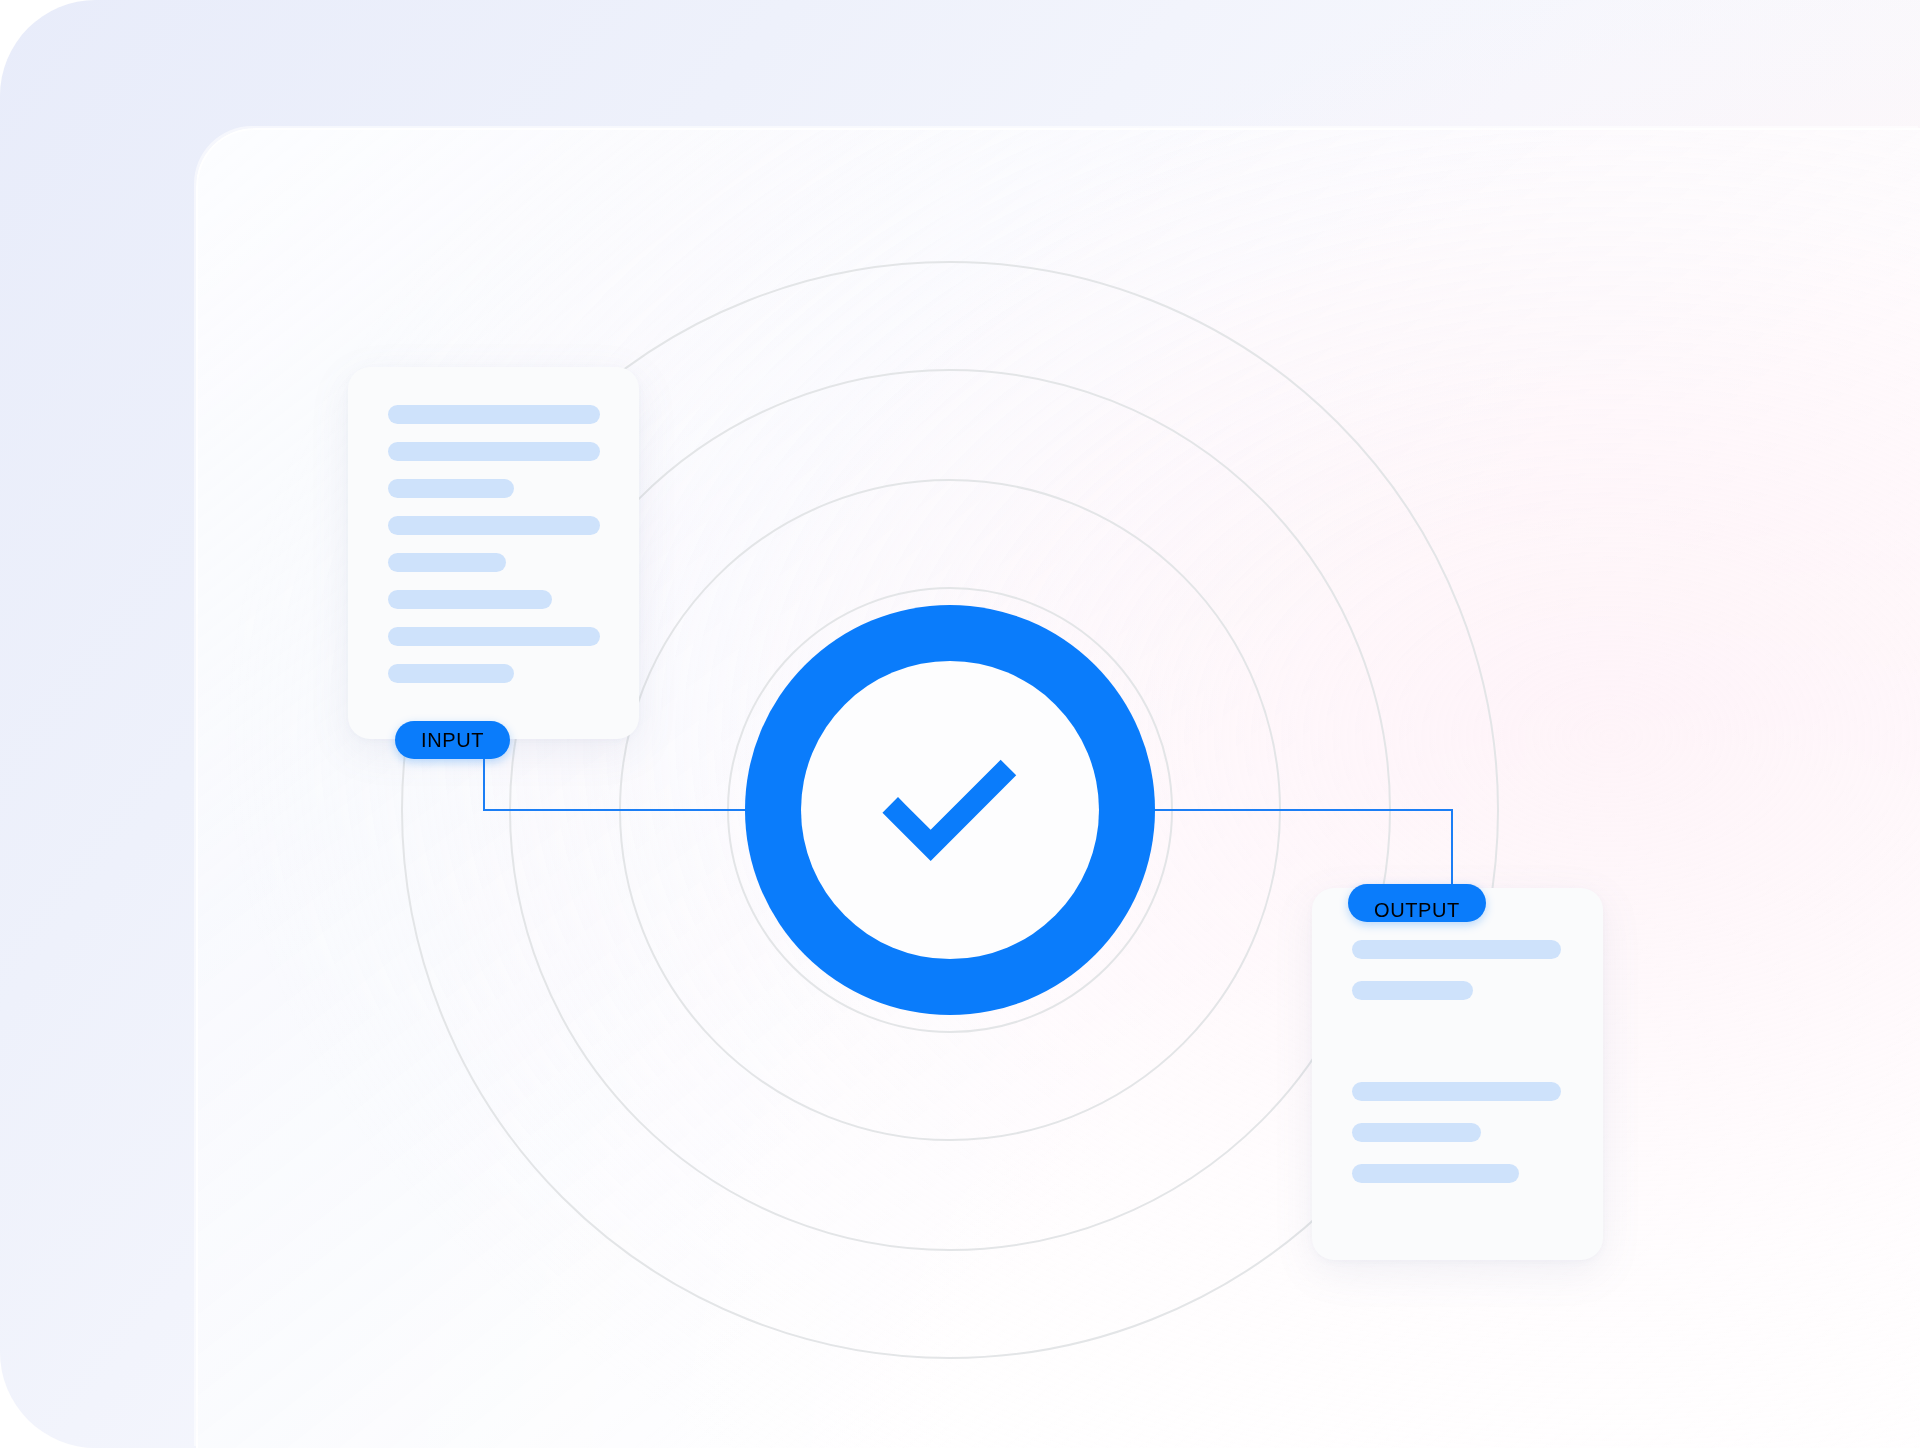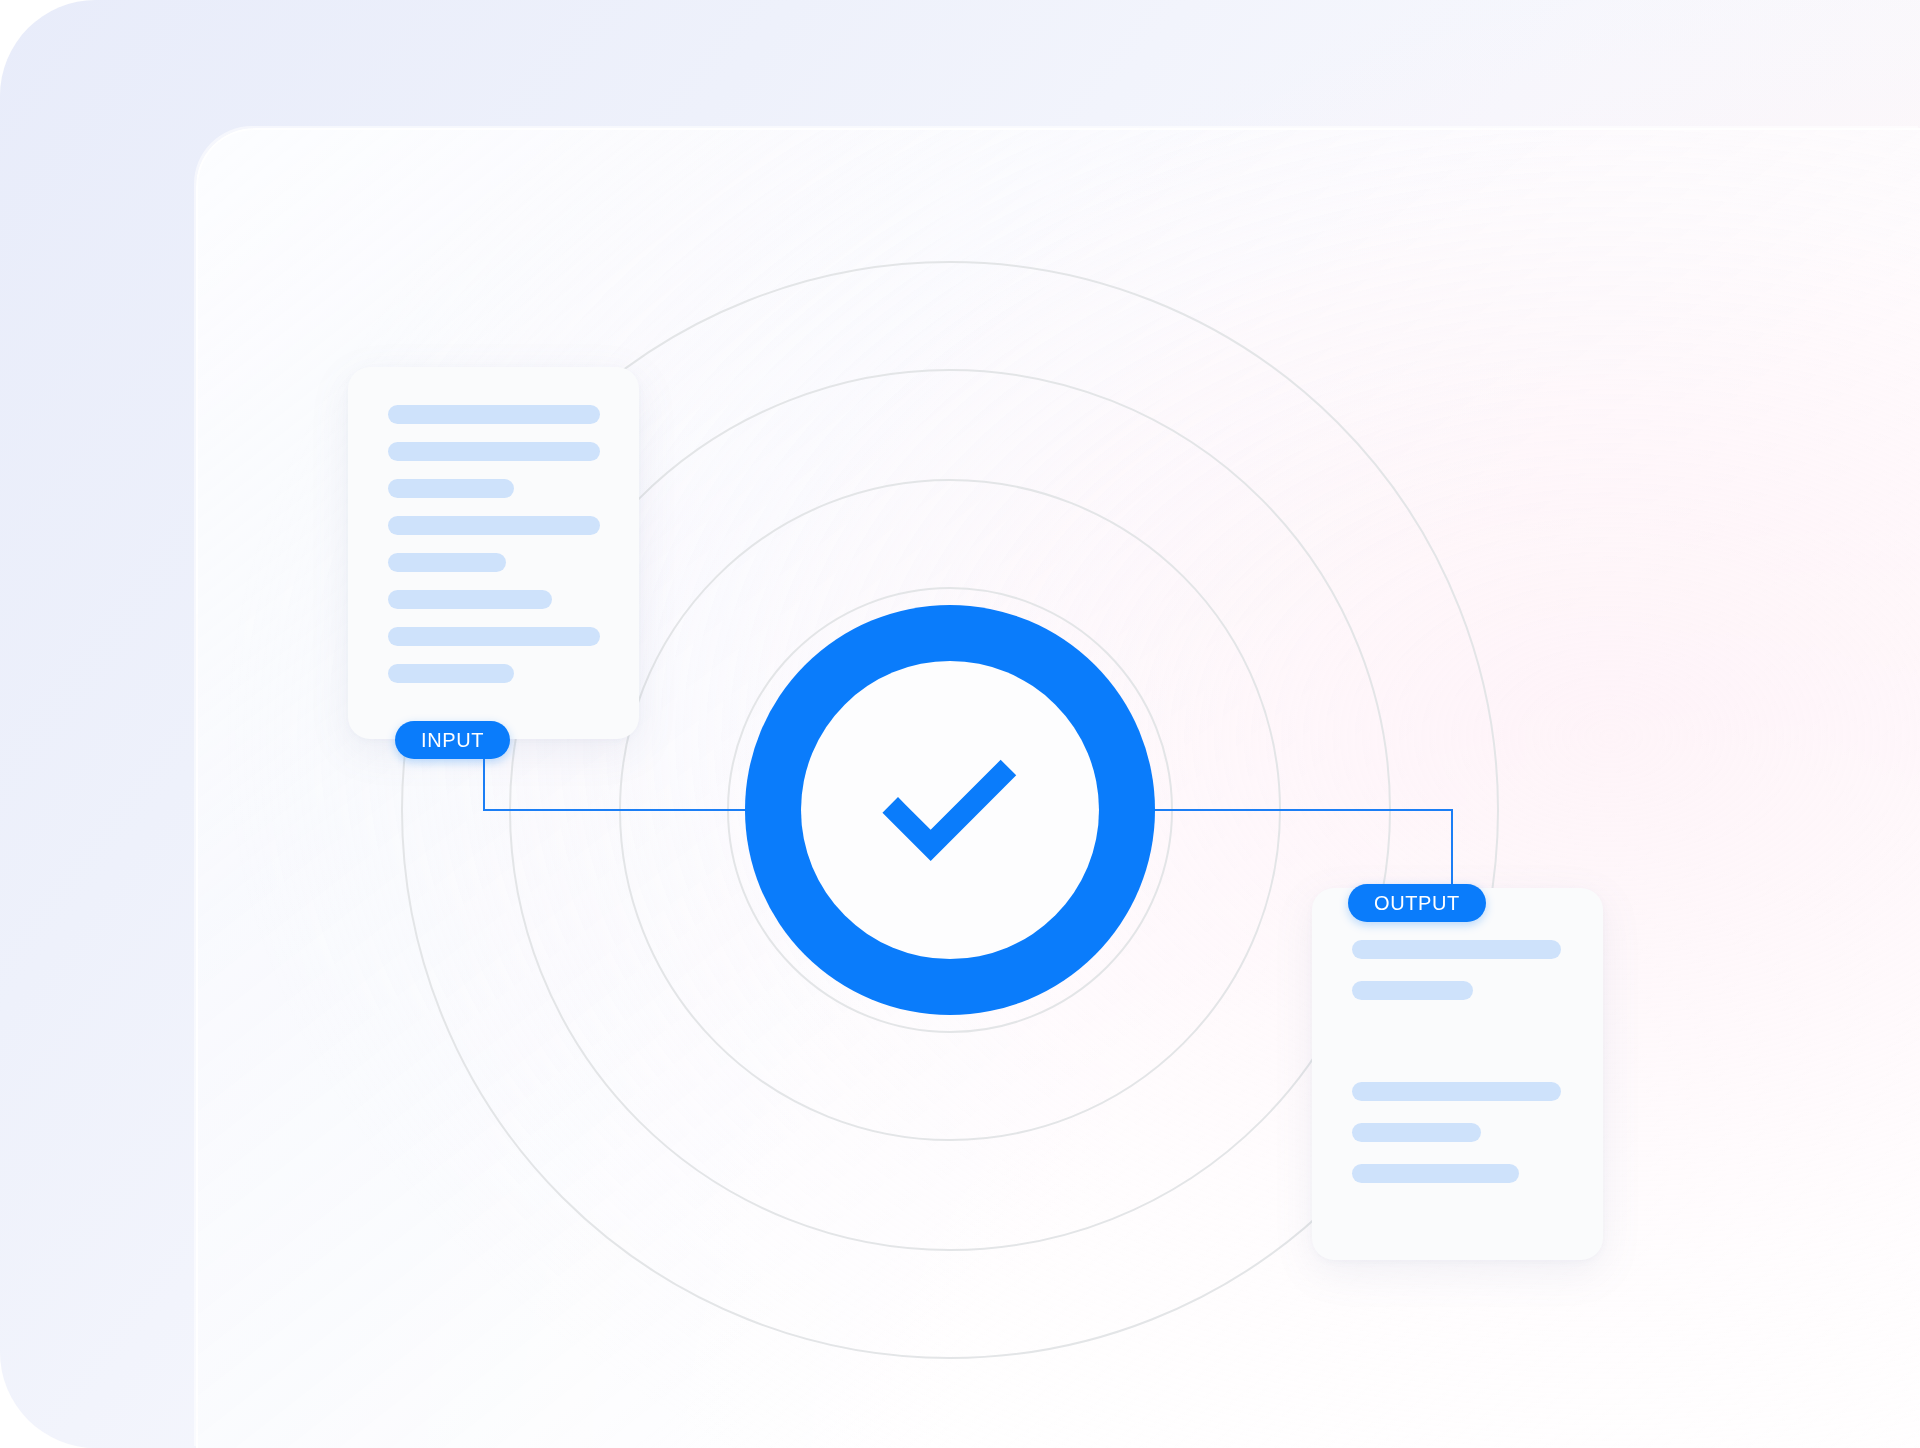--- a/index.html
+++ b/index.html
@@ -62,29 +62,29 @@
   .doc-line { height:19px; border-radius:10px; background:#cee2fb; margin-bottom:18px; }
   #output-card .doc-lines { padding-top:52px; }
   #output-card .doc-line { margin-bottom:22px; }
   
   .pill {
     position:absolute;
     height:38px;
     padding:0 26px;
     border-radius:19px;
     background:#0a7cfb;
-    color:#ffffff;
+    color:#000000;
     font-size:20px;
     letter-spacing:0.6px;
     display:flex; align-items:center; justify-content:center;
     white-space:nowrap;
     box-shadow:0 3px 10px rgba(10,124,251,0.28);
   }
   #input-pill  { left:395px;  top:721px; }
-  #output-pill { left:1348px; top:884px; }
+  #output-pill { left:1348px; top:884px;align-items:flex-end; }
 </style>
 </head>
 <body>
 
 <div id="stage">
 
   <div id="panel"></div>
 
   <svg class="rings" viewBox="0 0 1920 1448" xmlns="http://www.w3.org/2000/svg">
     <g fill="none" stroke="#e3e5e7" stroke-width="2">

